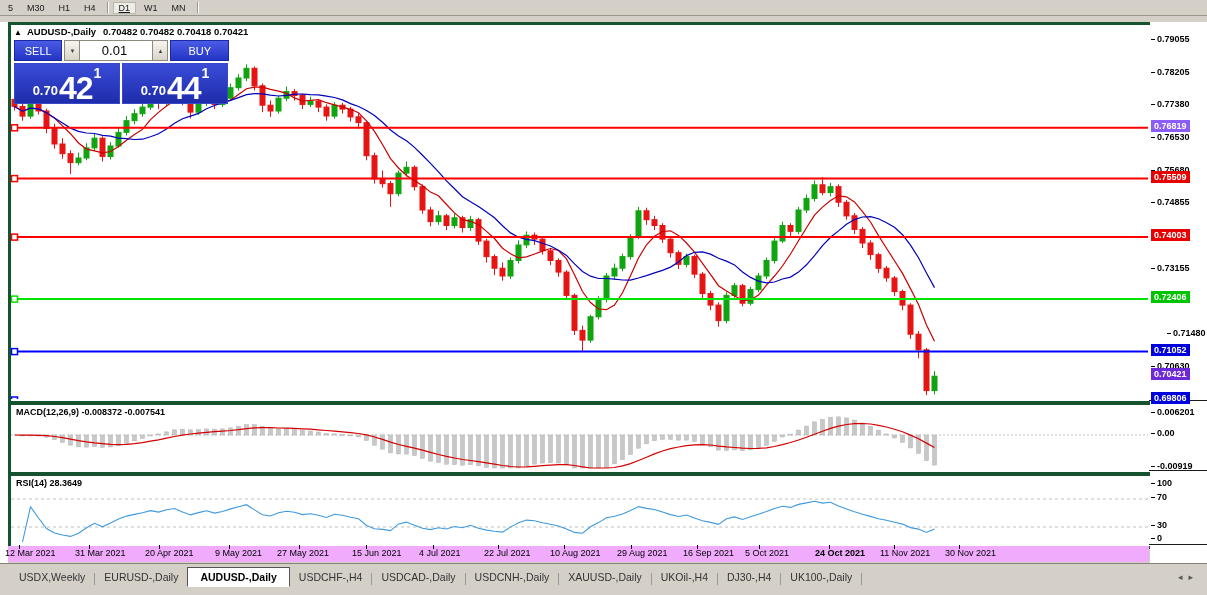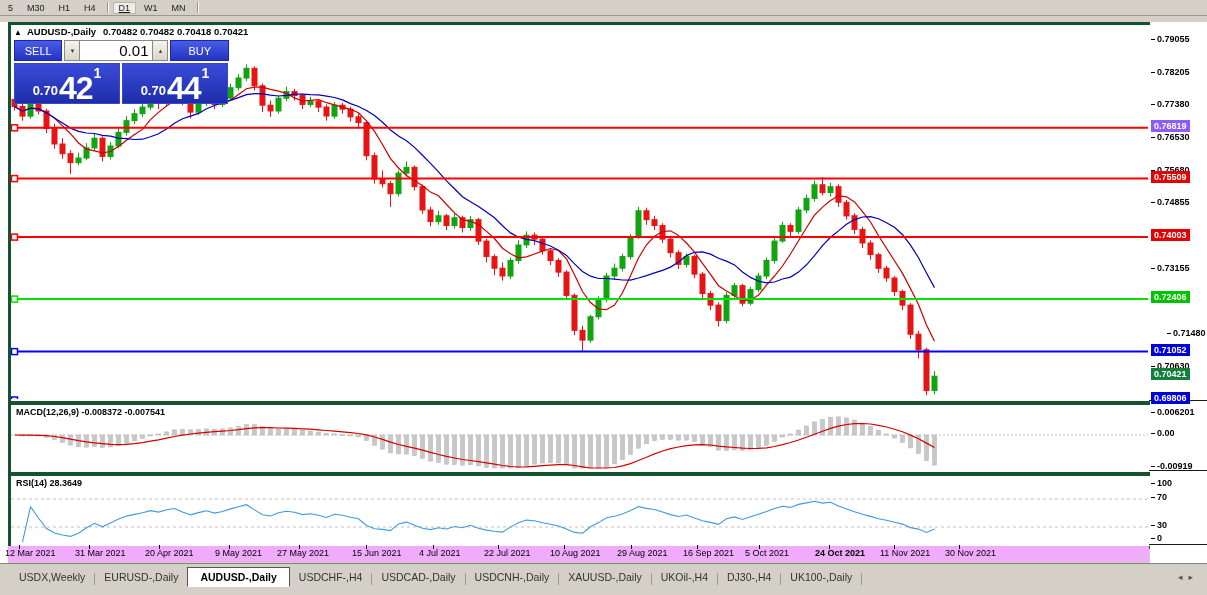--- a/index.html
+++ b/index.html
@@ -21,21 +21,21 @@
   #chart-header .ohlc{margin-left:7px;font-weight:700;}
   #trade-widget{position:absolute;left:14px;top:40px;width:215px;z-index:7;}
   #tw-row1{display:flex;height:21px;}
   .tw-btn{background:linear-gradient(#4a5ce6,#2334c4);color:#fff;font-size:11px;display:flex;
           align-items:center;justify-content:center;border:1px solid #1a28a4;box-sizing:border-box;cursor:pointer;}
   #sell-btn{width:53px;}  #buy-btn{width:64px;margin-left:2px;}
   #vol-wrap{display:flex;width:104px;margin-left:2px;}
   .spin{width:16px;background:linear-gradient(#f6f4ee,#d9d5c9);border:1px solid #8c8a80;box-sizing:border-box;
         font-size:6px;color:#444;display:flex;align-items:center;justify-content:center;cursor:pointer;}
   #vol-field{width:72px;border:1px solid #8c8a80;border-left:none;border-right:none;box-sizing:border-box;
-             font-size:15px;text-align:right;padding:0 4px 0 0;font-family:"Liberation Sans",sans-serif;}
+             font-size:13px;text-align:center;padding:0 4px 0 0;font-family:"Liberation Sans",sans-serif;}
   #tw-row2{display:flex;margin-top:2px;}
   .quote{width:106px;height:41px;background:linear-gradient(#3a4cd8,#1e2cab);border:1px solid #3848c8;
          box-sizing:border-box;color:#fff;display:flex;align-items:flex-end;justify-content:center;
          padding-bottom:1px;cursor:pointer;}
   .quote+.quote{margin-left:2px;}
   .q-small{font-size:13px;font-weight:700;margin:0 1px 4px 0;}
   .q-big{font-size:32px;font-weight:700;line-height:0.88;letter-spacing:-1px;}
   .q-sup{font-size:14px;font-weight:700;transform:translateY(-21px);margin-left:1px;}
   #price-axis{position:absolute;left:1150px;top:22px;width:57px;height:541px;background:#ffffff;}
   .ptick{position:absolute;left:7px;font-size:9px;font-weight:600;color:#000;white-space:nowrap;}
@@ -496,21 +496,21 @@
     <div class="ptick" style="top: 174.998px;">0.74855</div>
     <div class="ptick" style="top: 240.992px;">0.73155</div>
     <div class="ptick" style="top: 273.019px;">0.72330</div>
     <div class="ptick" style="top: 306.016px; margin-left: 16px;">0.71480</div>
     <div class="ptick" style="top: 339.012px;">0.70630</div>
     <div class="pbadge" style="top: 97.7562px; background: #8b5cf6; color: rgb(255, 255, 255);">0.76819</div>
     <div class="pbadge" style="top: 148.61px; background: rgb(230, 0, 0); color: rgb(255, 255, 255);">0.75509</div>
     <div class="pbadge" style="top: 207.073px; background: rgb(230, 0, 0); color: rgb(255, 255, 255);">0.74003</div>
     <div class="pbadge" style="top: 269.068px; background: rgb(0, 196, 0); color: rgb(255, 255, 255);">0.72406</div>
     <div class="pbadge" style="top: 321.63px; background: rgb(0, 0, 221); color: rgb(255, 255, 255);">0.71052</div>
-    <div class="pbadge" style="top: 346.126px; background: #15803d; color: rgb(255, 255, 255);">0.70421</div>
+    <div class="pbadge" style="top: 346.126px; background: #6d28d9; color: rgb(255, 255, 255);">0.70421</div>
     <div class="pbadge" style="top: 370px; background: rgb(0, 0, 221); color: rgb(255, 255, 255);">0.69806</div>
     <div class="ptick" style="top: 385px;">0.006201</div>
     <div class="ptick" style="top: 406px;">0.00</div>
     <div class="ptick" style="top: 439px;">-0.00919</div>
     <div class="ptick" style="top: 456px;">100</div>
     <div class="ptick" style="top: 470px;">70</div>
     <div class="ptick" style="top: 498px;">30</div>
     <div class="ptick" style="top: 511px;">0</div>
   </div>
 <div id="date-axis">

